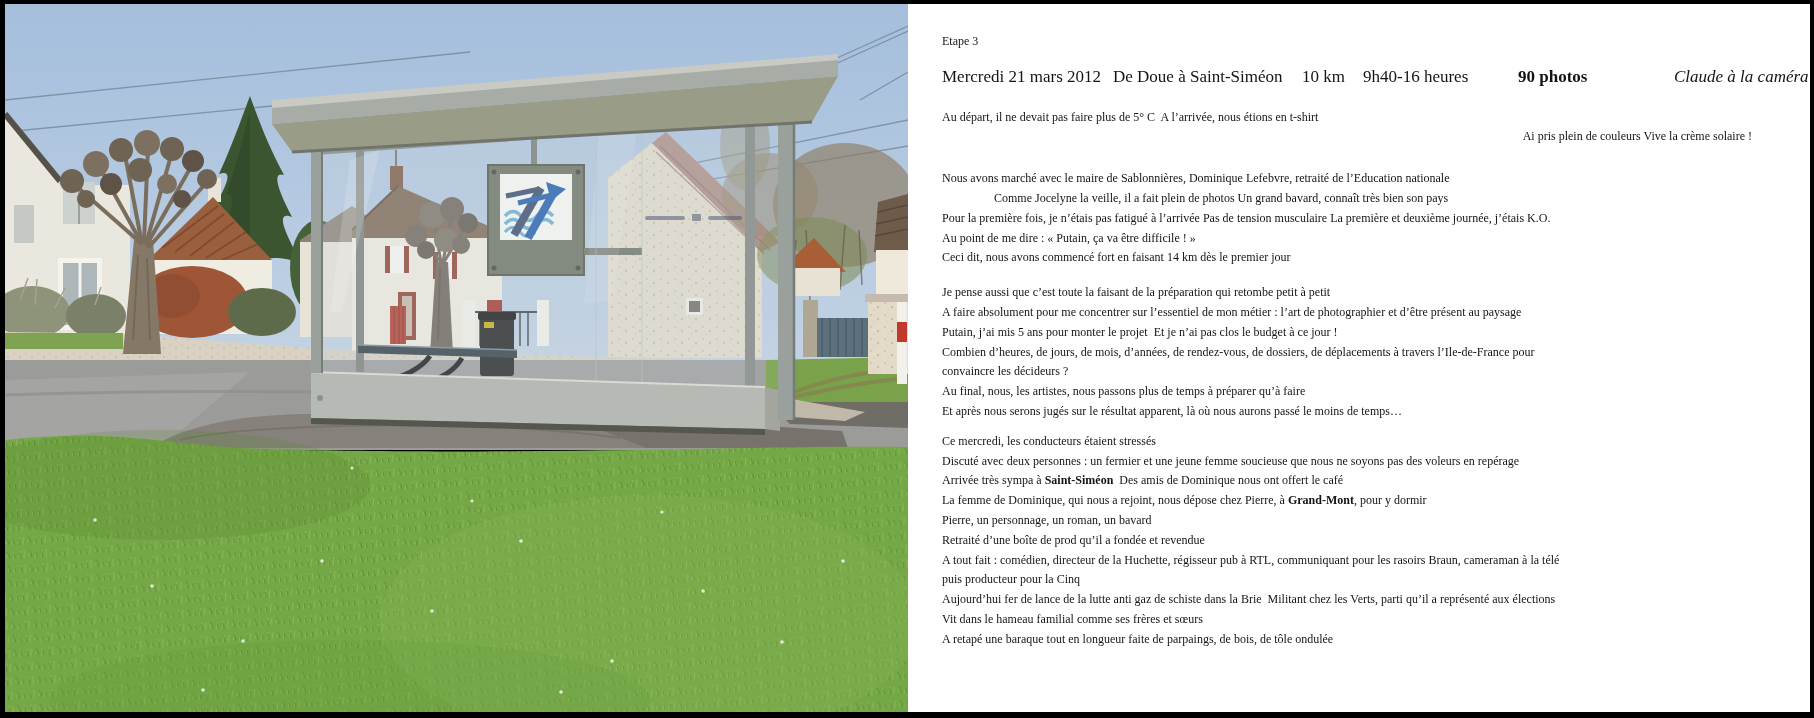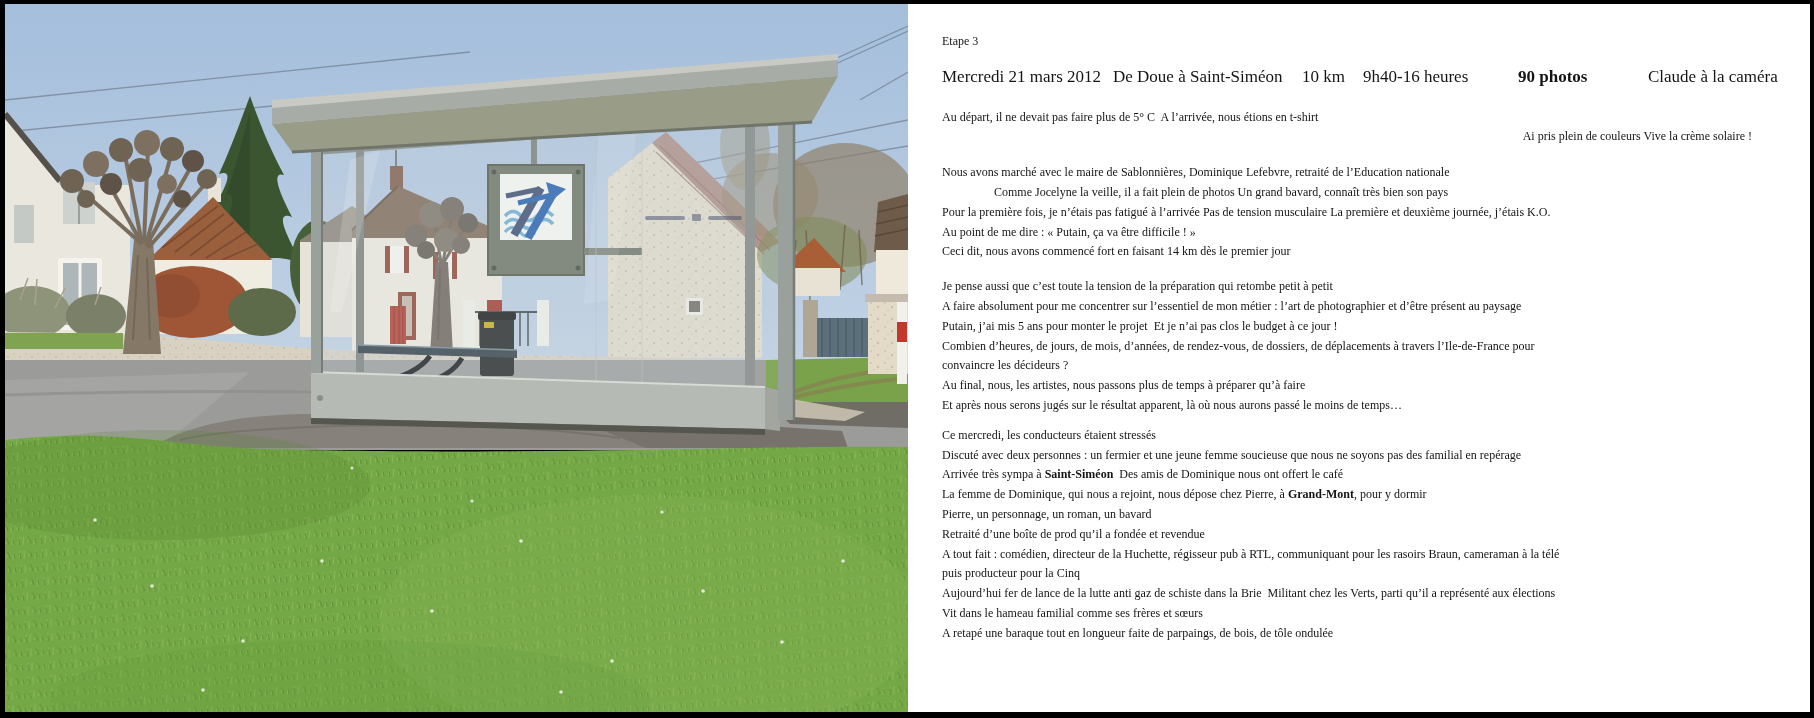--- a/index.html
+++ b/index.html
@@ -8,24 +8,24 @@
     font-family:"Liberation Serif","DejaVu Serif",serif;overflow:hidden;
   }
   .photo-panel{position:absolute;left:5px;top:4px;width:903px;height:708px;overflow:hidden;}
   .photo-panel svg{display:block;width:903px;height:708px;}
   .text-panel{position:absolute;left:908px;top:4px;width:902px;height:708px;background:#ffffff;}
   .text-inner{padding:28px 0 0 34px;width:852px;color:#141414;}
   .line{white-space:pre;font-size:12px;line-height:19.8px;height:19.8px;}
   .line.right{text-align:right;padding-right:42px;}
   .line.indent{padding-left:52px;}
   .para{margin:0;}
-  .m15{margin-top:15px;} .m21{margin-top:21px;} .m22{margin-top:16px;} .m17{margin-top:10px;}
+  .m15{margin-top:15px;} .m21{margin-top:21px;} .m22{margin-top:22px;} .m17{margin-top:10px;}
   .hdr-row{position:relative;height:19.8px;font-size:17px;line-height:19.8px;}
   .hdr-row span{position:absolute;top:0;white-space:pre;}
-  .h0{left:0;} .h1{left:171px;} .h2{left:360px;} .h3{left:421px;} .h4{left:576px;font-weight:bold;} .h5{left:706px;}
+  .h0{left:0;} .h1{left:171px;} .h2{left:360px;} .h3{left:421px;} .h4{left:576px;font-weight:bold;} .h5{left:732px;font-style:italic;}
   b{font-weight:bold;}
 </style>
 </head>
 <body>
 
 <div class="photo-panel">
 <svg viewBox="5 4 903 708" xmlns="http://www.w3.org/2000/svg">
   <defs>
     <linearGradient id="sky" x1="0" y1="0" x2="0" y2="1">
       <stop offset="0" stop-color="#a4bedc"></stop>
@@ -350,32 +350,32 @@
 
     <div class="para m22">
       <div class="line">Nous avons marché avec le maire de Sablonnières, Dominique Lefebvre, retraité de l’Education nationale</div>
       <div class="line indent">Comme Jocelyne la veille, il a fait plein de photos Un grand bavard, connaît très bien son pays</div>
       <div class="line">Pour la première fois, je n’étais pas fatigué à l’arrivée Pas de tension musculaire La première et deuxième journée, j’étais K.O.</div>
       <div class="line">Au point de me dire : « Putain, ça va être difficile ! »</div>
       <div class="line">Ceci dit, nous avons commencé fort en faisant 14 km dès le premier jour</div>
     </div>
 
     <div class="para m15">
-      <div class="line">Je pense aussi que c’est toute la tension de la préparation qui retombe petit à petit</div>
+      <div class="line">Je pense aussi que c’est toute la faisant de la préparation qui retombe petit à petit</div>
       <div class="line">A faire absolument pour me concentrer sur l’essentiel de mon métier : l’art de photographier et d’être présent au paysage</div>
       <div class="line">Putain, j’ai mis 5 ans pour monter le projet  Et je n’ai pas clos le budget à ce jour !</div>
       <div class="line">Combien d’heures, de jours, de mois, d’années, de rendez-vous, de dossiers, de déplacements à travers l’Ile-de-France pour</div>
       <div class="line">convaincre les décideurs ?</div>
       <div class="line">Au final, nous, les artistes, nous passons plus de temps à préparer qu’à faire</div>
       <div class="line">Et après nous serons jugés sur le résultat apparent, là où nous aurons passé le moins de temps…</div>
     </div>
 
     <div class="para m17">
       <div class="line">Ce mercredi, les conducteurs étaient stressés</div>
-      <div class="line">Discuté avec deux personnes : un fermier et une jeune femme soucieuse que nous ne soyons pas des familial en repérage</div>
+      <div class="line">Discuté avec deux personnes : un fermier et une jeune femme soucieuse que nous ne soyons pas des voleurs en repérage</div>
       <div class="line"><span>Arrivée très sympa à </span><b>Saint-Siméon</b><span>  Des amis de Dominique nous ont offert le café</span></div>
       <div class="line"><span>La femme de Dominique, qui nous a rejoint, nous dépose chez Pierre, à </span><b>Grand-Mont</b><span>, pour y dormir</span></div>
       <div class="line">Pierre, un personnage, un roman, un bavard</div>
       <div class="line">Retraité d’une boîte de prod qu’il a fondée et revendue</div>
       <div class="line">A tout fait : comédien, directeur de la Huchette, régisseur pub à RTL, communiquant pour les rasoirs Braun, cameraman à la télé</div>
       <div class="line">puis producteur pour la Cinq</div>
       <div class="line">Aujourd’hui fer de lance de la lutte anti gaz de schiste dans la Brie  Militant chez les Verts, parti qu’il a représenté aux élections</div>
       <div class="line">Vit dans le hameau familial comme ses frères et sœurs</div>
       <div class="line">A retapé une baraque tout en longueur faite de parpaings, de bois, de tôle ondulée</div>
     </div>

